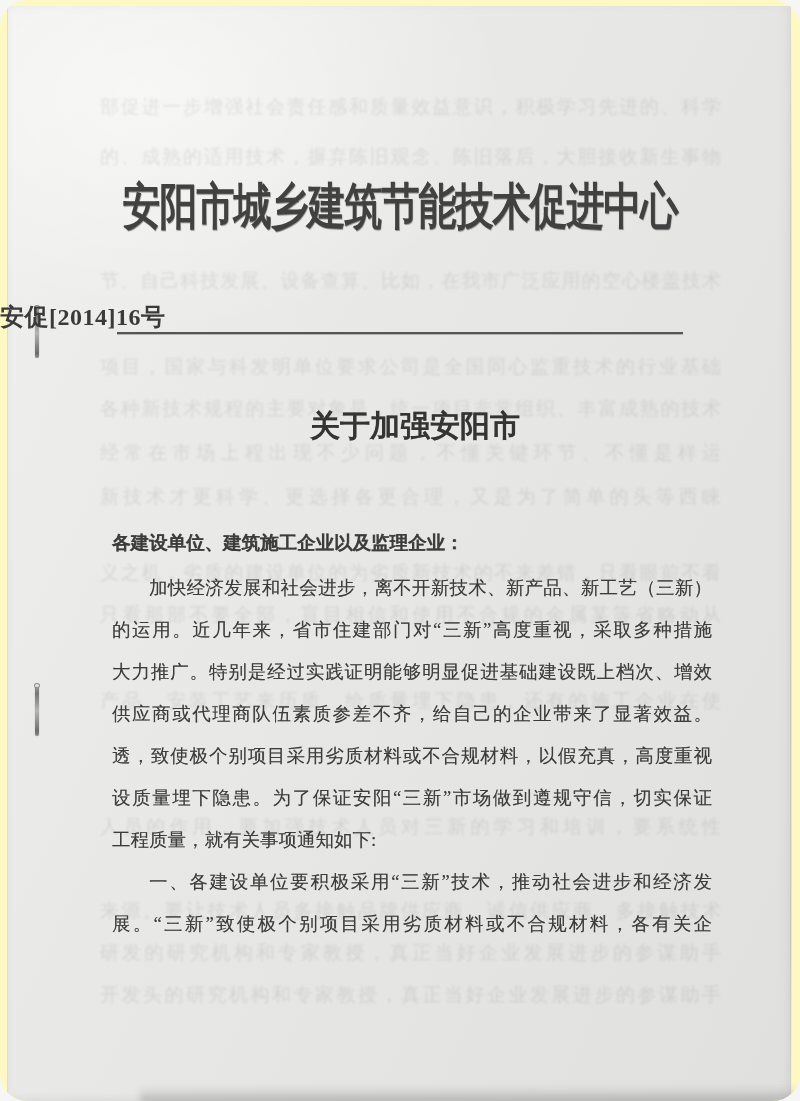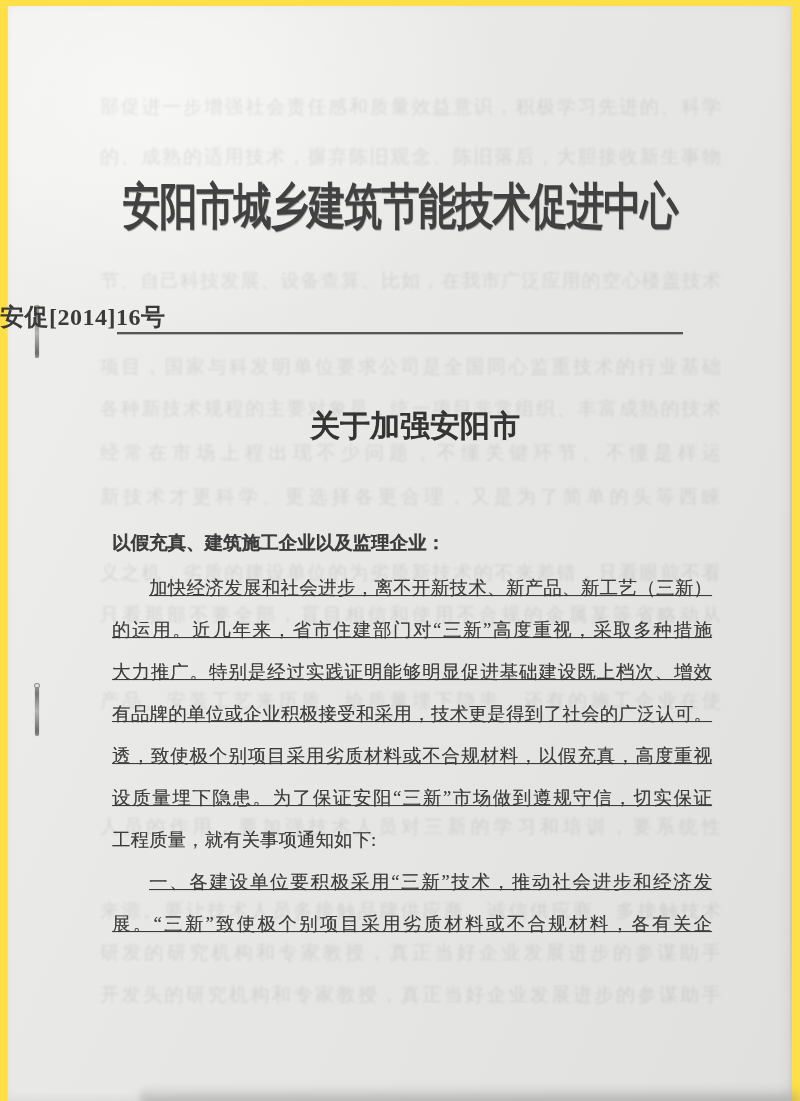--- a/index.html
+++ b/index.html
@@ -1,19 +1,20 @@
 <!DOCTYPE html>
 <html><head>
 <meta charset="utf-8">
 <style>
   html,body { margin:0; padding:0; background:#f6f6f4; }
   .page {
     position:relative; width:800px; height:1101px; overflow:hidden;
-    background:#fde047;
+    background:#fef9c3;
     font-family:"Liberation Serif","DejaVu Serif",serif;
+    border-radius:27px;
   }
   
   .paper {
     position:absolute; left:7px; top:6px; width:783px; height:1095px;
     background:
       radial-gradient(ellipse 600px 400px at 18% 8%, rgba(255,255,255,0.55), rgba(255,255,255,0) 60%),
       linear-gradient(115deg, #f0f0ee 0%, #e9e9e7 35%, #e4e4e2 70%, #e0e0de 100%);
     border-left:1px solid #dcdcda;
     box-shadow: inset -6px 0 12px rgba(0,0,0,0.035), inset 0 -4px 10px rgba(0,0,0,0.03);
   }
@@ -62,21 +63,21 @@
   }
   .body-block {
     position:absolute; top:522px; left:112px; width:600px;
     font-size:18.5px; color:#3c3c3c;
     text-shadow:0.2px 0.2px 0.4px rgba(55,55,55,0.45);
   }
   .body-line {
     height:42px; line-height:42px; white-space:nowrap; overflow:visible;
     text-align:justify; text-align-last:left;
   }
-  .body-line.fill   { text-align-last:justify;text-decoration:underline; }
+  .body-line.fill   { text-align-last:justify; }
   .body-line.indent { text-indent:37px; }
   .body-line.bold   { font-weight:bold; margin-bottom:3px; text-shadow:0.4px 0.4px 0.5px rgba(45,45,45,0.6); }
 </style>
 </head>
 <body>
 
 <div class="page">
   <div class="paper"></div>
 
   <div id="ghost-layer">
@@ -105,26 +106,26 @@
 
   <div class="doc-number">安促[2014]16号</div>
 
   <div class="rule"></div>
 
   <div class="notice-title">
     <div>关于加强安阳市</div>
   </div>
 
   <div class="body-block">
-    <div class="body-line bold">以假充真、建筑施工企业以及监理企业：</div>
+    <div class="body-line bold">各建设单位、建筑施工企业以及监理企业：</div>
 
   <div class="body-line indent fill">加快经济发展和社会进步，离不开新技术、新产品、新工艺（三新）</div>
       <div class="body-line fill">的运用。近几年来，省市住建部门对“三新”高度重视，采取多种措施</div>
       <div class="body-line fill">大力推广。特别是经过实践证明能够明显促进基础建设既上档次、增效</div>
-      <div class="body-line fill">有品牌的单位或企业积极接受和采用，技术更是得到了社会的广泛认可。</div>
+      <div class="body-line fill">供应商或代理商队伍素质参差不齐，给自己的企业带来了显著效益。</div>
       <div class="body-line fill">透，致使极个别项目采用劣质材料或不合规材料，以假充真，高度重视</div>
       <div class="body-line fill">设质量埋下隐患。为了保证安阳“三新”市场做到遵规守信，切实保证</div>
       <div class="body-line">工程质量，就有关事项通知如下:</div>
       <div class="body-line indent fill">一、各建设单位要积极采用“三新”技术，推动社会进步和经济发</div>
       <div class="body-line fill">展。“三新”致使极个别项目采用劣质材料或不合规材料，各有关企</div>
     </div>
 
   <div class="right-edge-line"></div>
   <div class="bottom-shadow"></div>
 </div>

